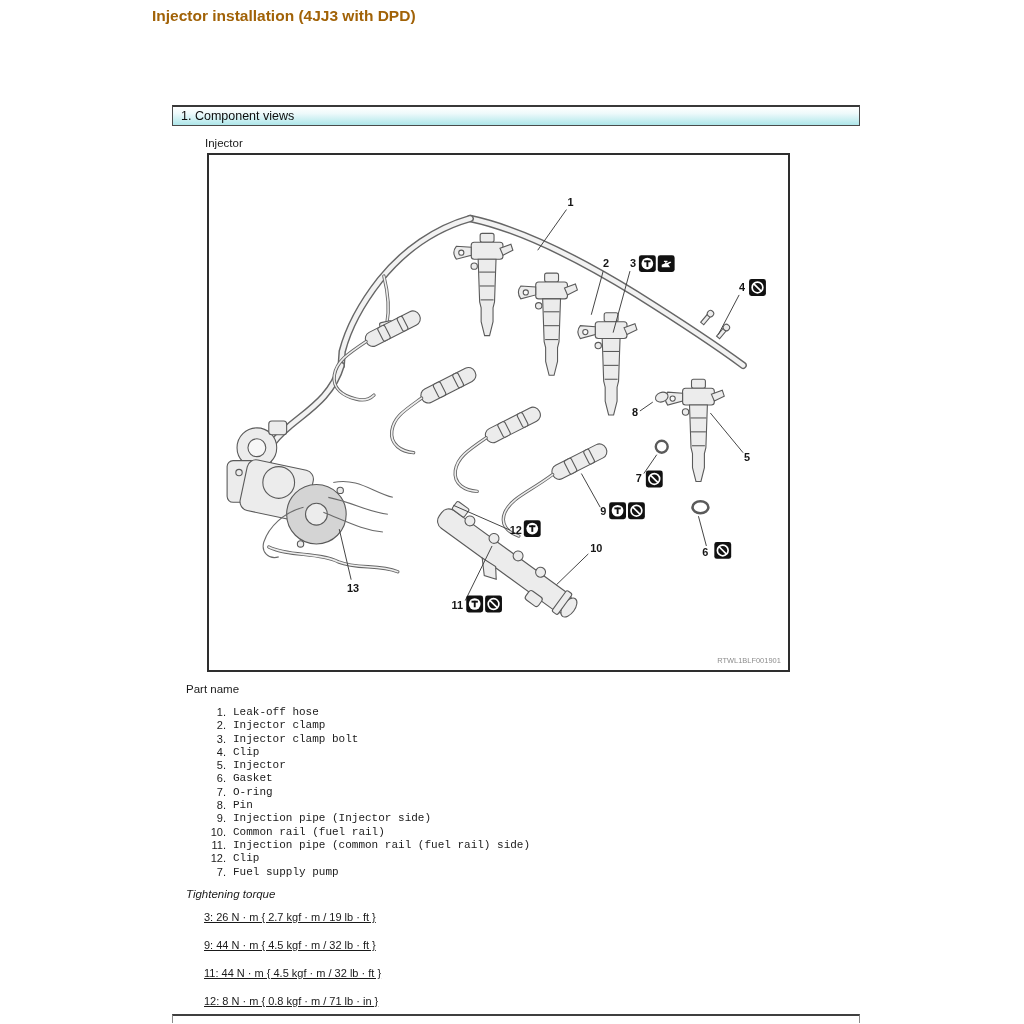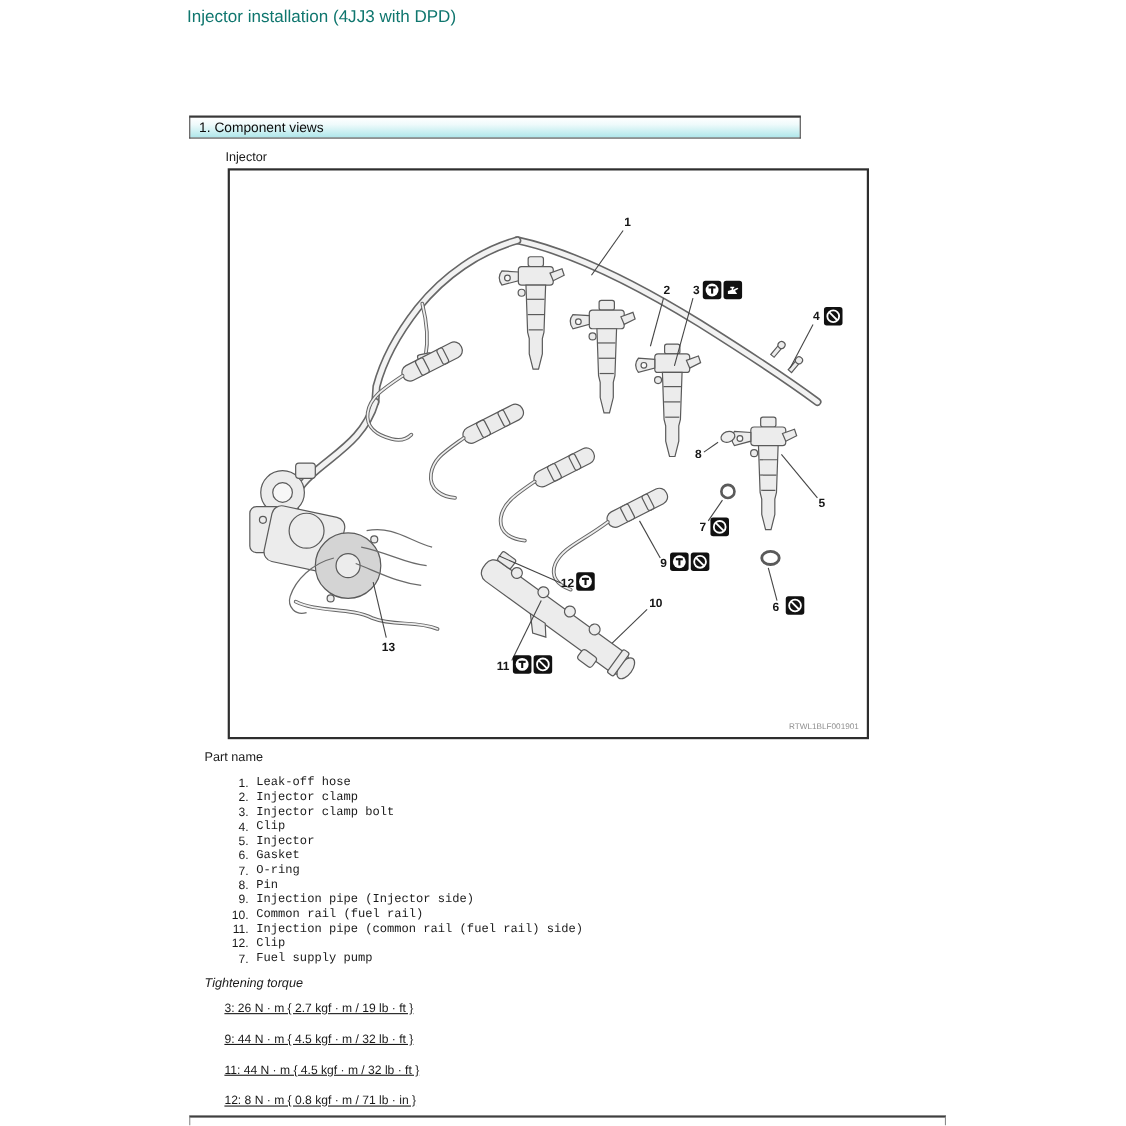--- a/index.html
+++ b/index.html
@@ -1,20 +1,20 @@
 <!DOCTYPE html>
 <html><head>
 <meta charset="utf-8">
 <style>
   html,body{margin:0;padding:0;background:#ffffff;}
   body{width:1024px;height:1024px;position:relative;overflow:hidden;
        font-family:"Liberation Sans",sans-serif;color:#222;}
   .abs{position:absolute;}
-  .page-title{left:170px;top:7px;font-size:15.5px;font-weight:normal;color:#0f766e;}
-  .section-bar{left:172px;top:105px;width:556px;height:21px;box-sizing:border-box;
+  .page-title{left:152px;top:7px;font-size:15.5px;font-weight:bold;color:#a16207;}
+  .section-bar{left:172px;top:105px;width:688px;height:21px;box-sizing:border-box;
        border:1px solid #4a4a4a;border-top:2px solid #383838;
        background:linear-gradient(to bottom,#ffffff 0%,#eefafb 35%,#bdebee 85%,#aee6ea 100%);
        display:flex;align-items:center;padding-left:8px;font-size:12.5px;color:#0d0d0d;}
   .figure-label{left:205px;top:137px;font-size:11.5px;color:#1a1a1a;}
   .figure-box{left:207px;top:153px;width:583px;height:519px;box-sizing:border-box;
        border:2px solid #2e2e2e;background:#fff;}
   .figure-box svg{display:block;width:100%;height:100%;}
   .part-heading{left:186px;top:683px;font-size:11.5px;color:#1a1a1a;}
   .parts-list{left:199px;top:706px;font-size:11px;line-height:13.3px;color:#1a1a1a;}
   .parts-list .row{display:flex;}

